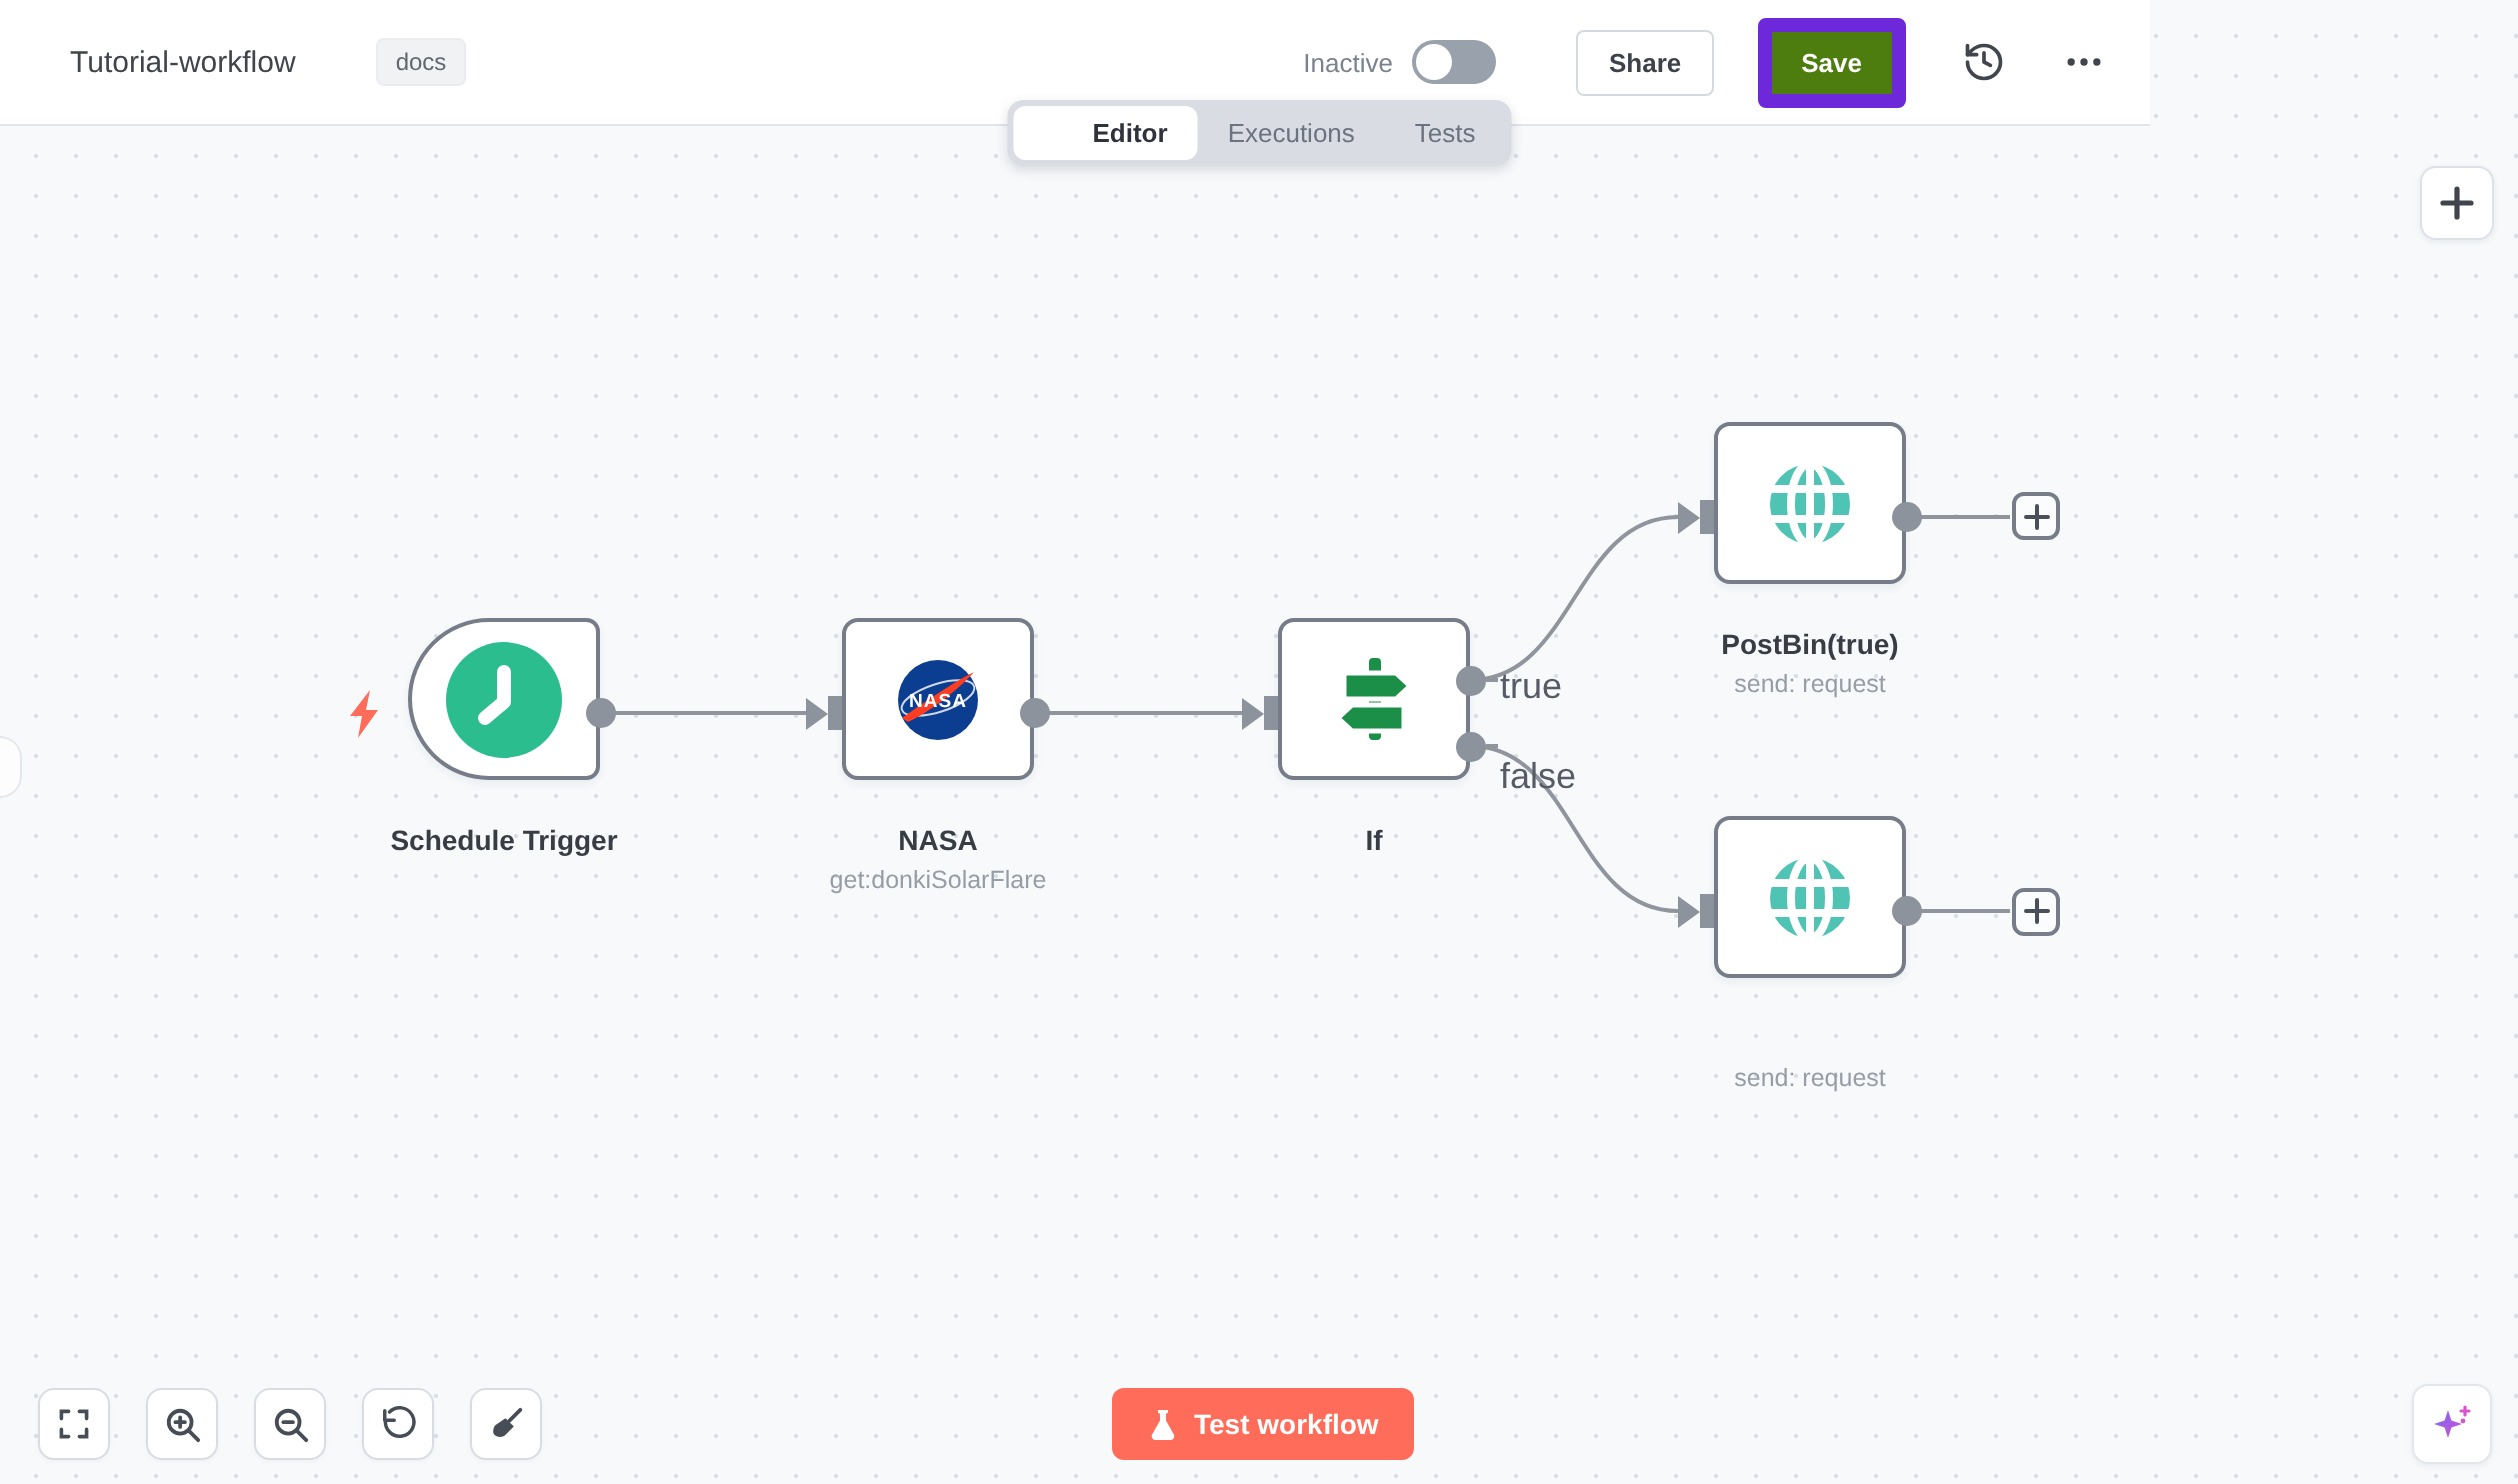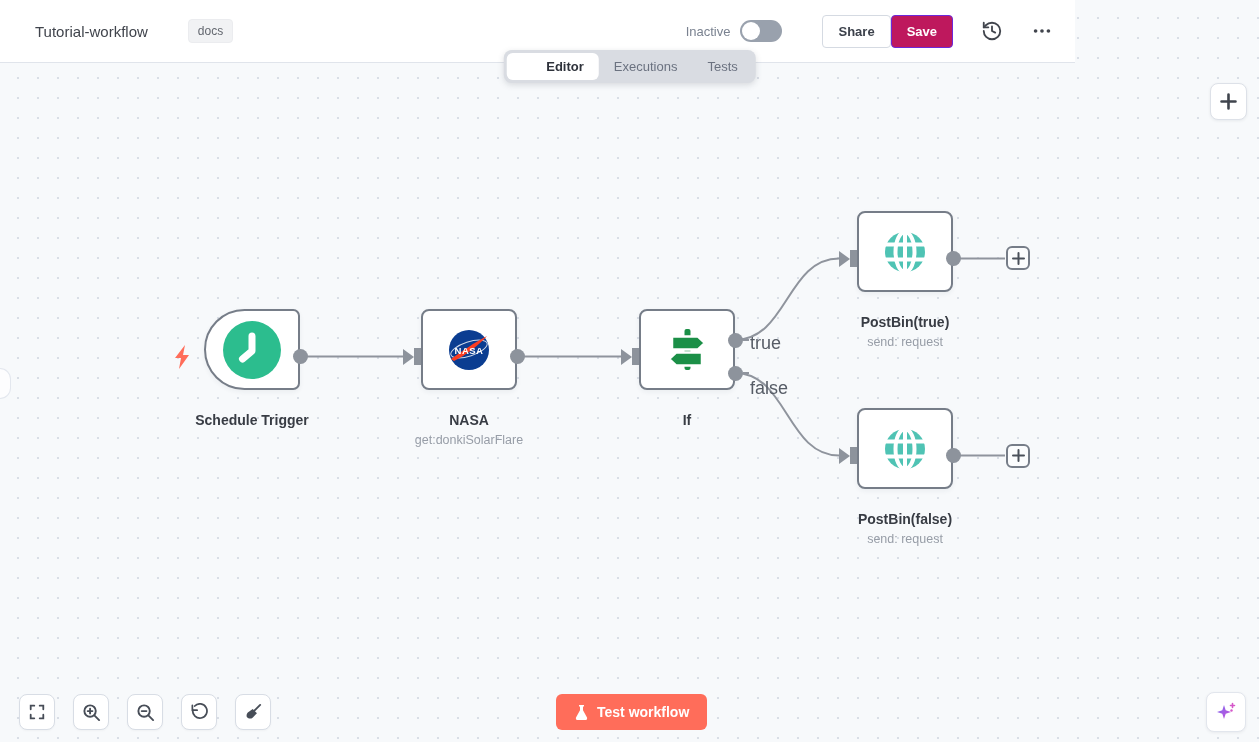--- a/index.html
+++ b/index.html
@@ -21,21 +21,21 @@
     color:#63676f; font-size:12px; padding:4px 9px; border-radius:4px; }
   .hdr-right { margin-left:auto; margin-right:22px; display:flex; align-items:center; }
   .status-label { font-size:13px; color:#7a8290; }
   .toggle { width:42px; height:22px; border-radius:11px; background:#99a1ad;
     margin-left:10px; position:relative; cursor:pointer; }
   .toggle-knob { position:absolute; left:2px; top:2px; width:18px; height:18px;
     border-radius:50%; background:#fff; }
   .btn { font-size:13px; font-weight:700; border-radius:4px; padding:8px 15px;
     cursor:pointer; }
   .btn-share { margin-left:40px; background:#fff; border:1px solid #d5dae2; color:#3c414b; }
-  .btn-save  { background:#be185d; border:1px solid #6d28d9; color:#fff; }
+  .btn-save  { margin-left:22px; background:#4d7c0f; border:7px solid #6d28d9; color:#fff; }
   .icon-btn { margin-left:28px; background:none; border:none; cursor:pointer;
     display:flex; align-items:center; }
 
   
   .tabstrip { position:absolute; top:50px; left:50%; transform:translateX(-50%);
     background:#d9dce2; border-radius:8px; padding:3px; display:flex;
     z-index:40; box-shadow:0 2px 6px rgba(70,75,90,.18); }
   .tab { font-size:13px; color:#6b7280; padding:6px 15px; border-radius:6px;
     cursor:pointer; font-weight:500; }
   .tab.active { background:#fff; color:#2e323b; font-weight:700;padding-left:40px; }
@@ -177,21 +177,20 @@
           <line x1="7" y1="20.5" x2="49" y2="20.5"></line>
           <line x1="7" y1="35.5" x2="49" y2="35.5"></line>
           <line x1="28" y1="7" x2="28" y2="49"></line>
           <ellipse cx="28" cy="28" rx="9.5" ry="20"></ellipse>
         </g>
       </svg>
     </div>
     <div class="in-arrow" style="top:39.5px"></div>
     <div class="in-conn" style="top:39px"></div>
     <div class="out-dot" style="right:-7.5px;top:40px"></div>
-    <div class="node-label">PostBin(false)</div>
     <div class="node-sub">send: request</div>
   </div>
 
   <div class="plus-endpoint" style="left:1006px;top:246px">
     <svg width="13" height="13" viewBox="0 0 13 13">
       <path d="M6.5 1 V12 M1 6.5 H12" stroke="#4a505a" stroke-width="2" stroke-linecap="round"></path>
     </svg>
   </div>
   <div class="plus-endpoint" style="left:1006px;top:443.5px">
     <svg width="13" height="13" viewBox="0 0 13 13">

